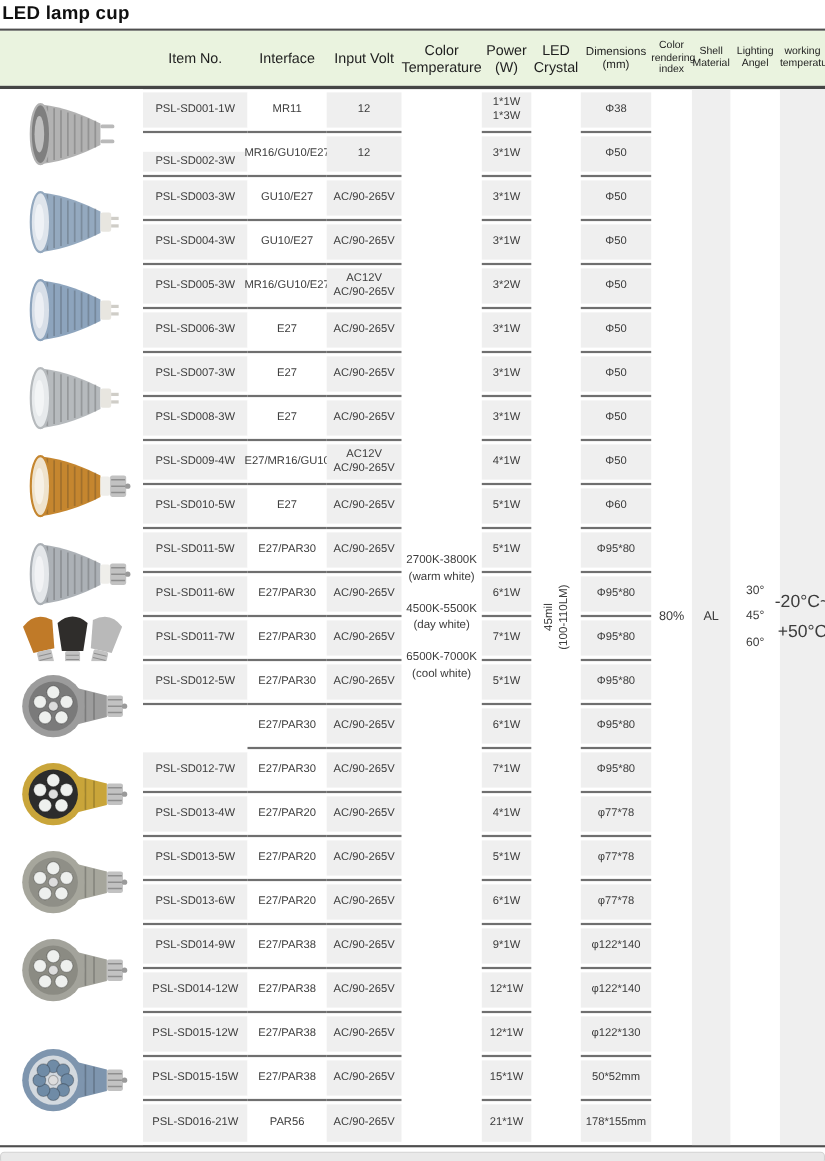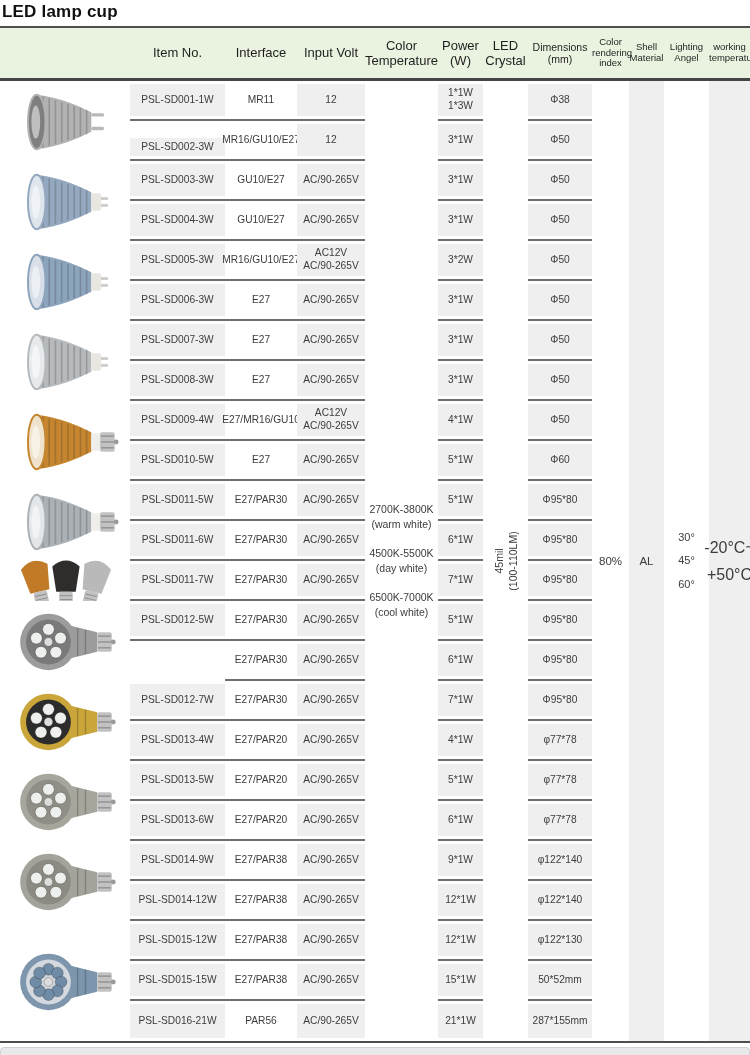--- a/index.html
+++ b/index.html
@@ -452,21 +452,21 @@
       <div class="bcell w" style="grid-area: 24 / 3; padding-left: 33px;">
         <div class="fill">PAR56</div>
       </div>
       <div class="bcell g" style="grid-area: 24 / 4;">
         <div class="fill">AC/90-265V</div>
       </div>
       <div class="bcell g" style="grid-area: 24 / 6;">
         <div class="fill">21*1W</div>
       </div>
       <div class="bcell g" style="grid-area: 24 / 8;">
-        <div class="fill">287*155mm</div>
+        <div class="fill">178*155mm</div>
       </div>
       <div class="imgcell c1" style="grid-row: 1 / span 2;">
         <svg width="112" height="76" viewBox="0 0 106 78" xmlns="http://www.w3.org/2000/svg">
           <path d="M24 12 C48 15 66 23 80 30 L80 50 C66 57 48 65 24 68 Z" fill="#b2b2b2"></path>
           <line x1="30.4" y1="13.92" x2="30.4" y2="66.08" stroke="rgba(35,35,35,.22)" stroke-width="1.6"></line>
           <line x1="36.8" y1="15.84" x2="36.8" y2="64.16" stroke="rgba(35,35,35,.22)" stroke-width="1.6"></line>
           <line x1="43.2" y1="17.76" x2="43.2" y2="62.24" stroke="rgba(35,35,35,.22)" stroke-width="1.6"></line>
           <line x1="49.6" y1="19.68" x2="49.6" y2="60.32" stroke="rgba(35,35,35,.22)" stroke-width="1.6"></line>
           <line x1="56" y1="21.6" x2="56" y2="58.4" stroke="rgba(35,35,35,.22)" stroke-width="1.6"></line>
           <line x1="62.400000000000006" y1="23.520000000000003" x2="62.400000000000006" y2="56.48" stroke="rgba(35,35,35,.22)" stroke-width="1.6"></line>

